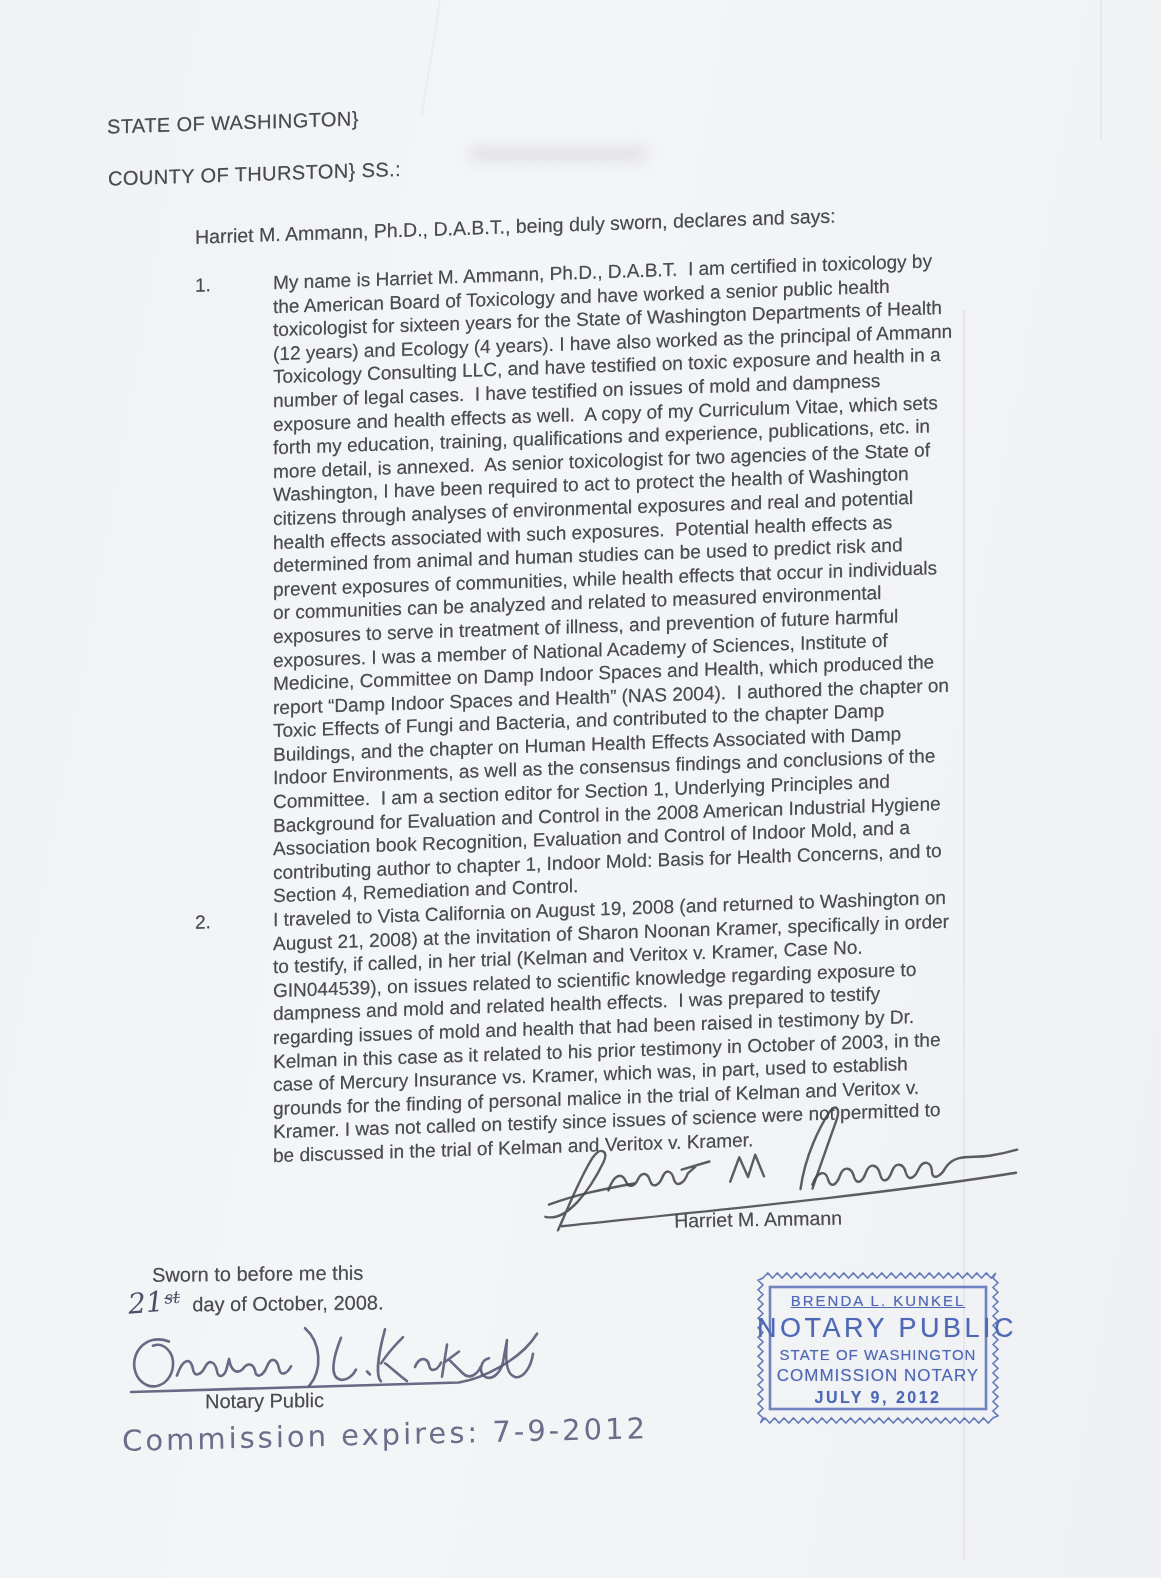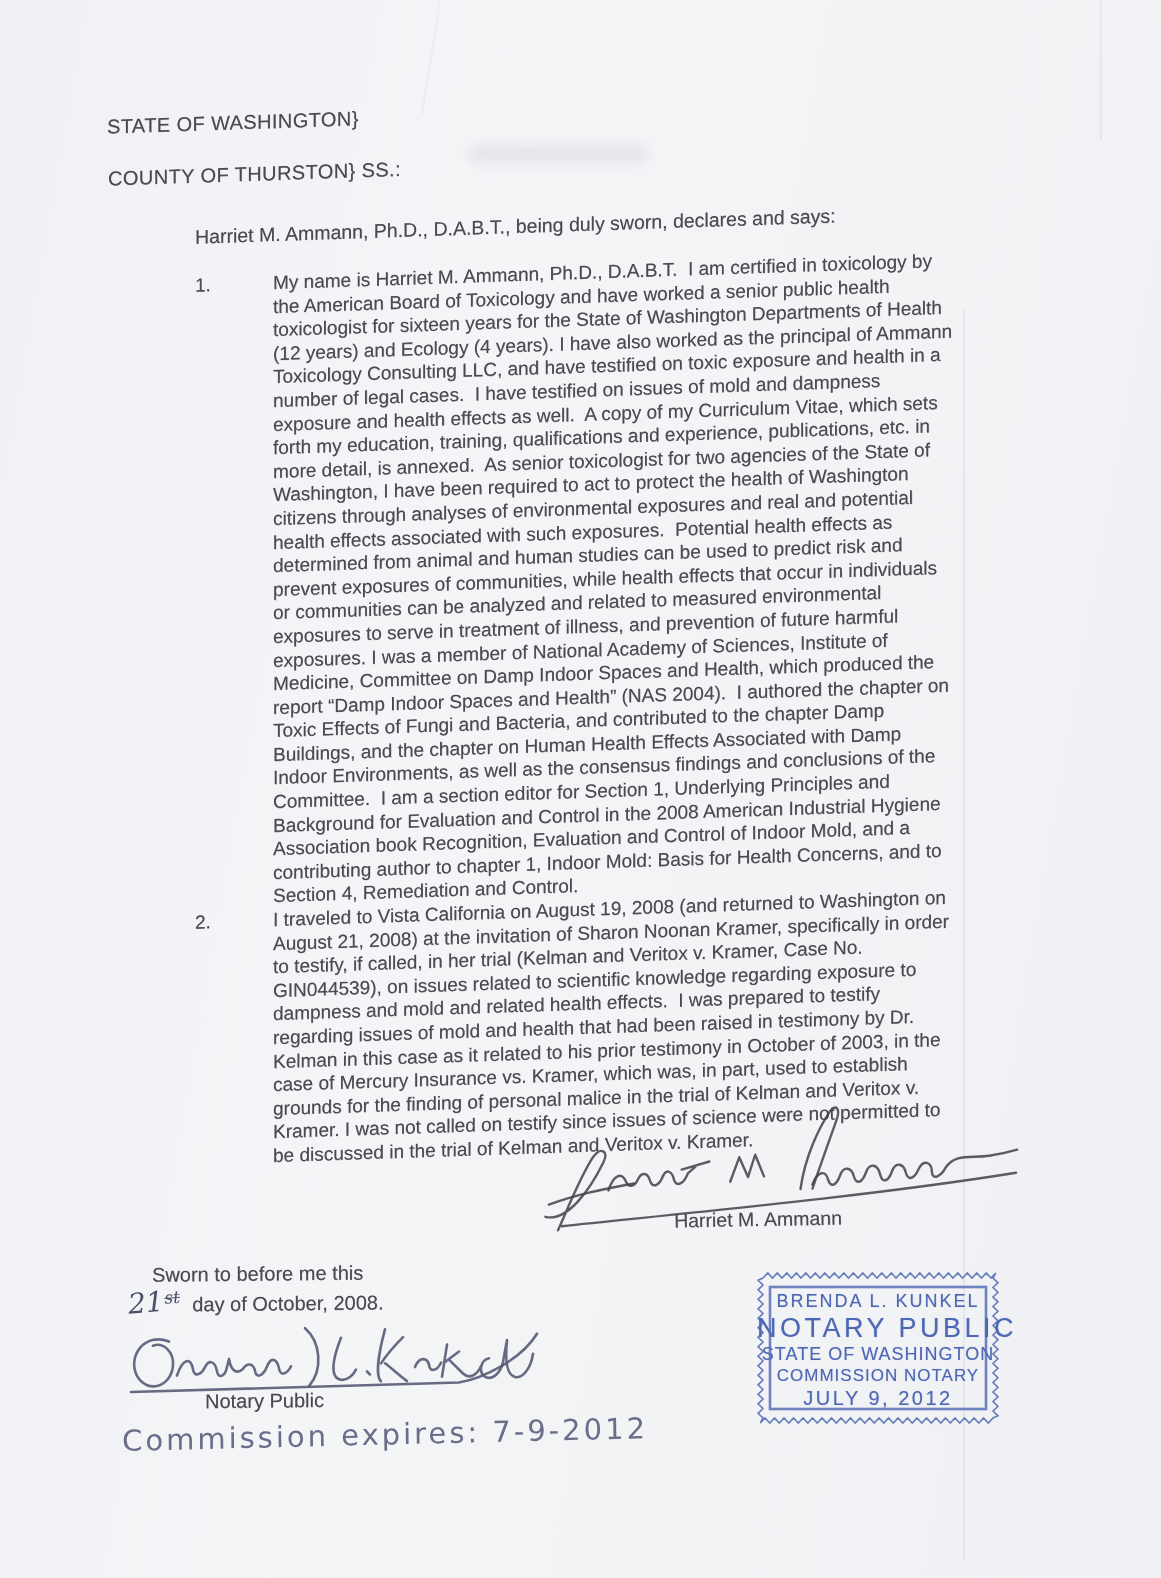--- a/index.html
+++ b/index.html
@@ -60,25 +60,25 @@
   .hw-commission{position:absolute;left:-6px;top:158px;width:560px;
     font-family:"DejaVu Sans", sans-serif;font-size:29px;letter-spacing:3px;
     color:#6c6c8b;transform:rotate(-0.8deg);white-space:nowrap;}
 
   
   .stamp{position:absolute;left:757px;top:1272px;width:242px;height:152px;}
   .stamp svg{position:absolute;left:0;top:0;overflow:visible;}
   .stamp-lines{position:absolute;left:0;top:17px;width:242px;text-align:center;
     color:#4e68b6;text-shadow:0 0 1px rgba(78,104,182,.45);}
   .sl{white-space:nowrap;}
-  .sl1{font-size:18px;line-height:24px;letter-spacing:2px;}
+  .sl1{font-size:15px;line-height:24px;letter-spacing:2px;text-decoration:underline;}
   .sl2{font-size:27px;line-height:31px;letter-spacing:3.5px;}
-  .sl3{font-size:18px;line-height:21px;letter-spacing:1px;}
+  .sl3{font-size:15px;line-height:21px;letter-spacing:1px;}
   .sl4{font-size:17px;line-height:22px;letter-spacing:1px;}
-  .sl5{font-size:20px;line-height:22px;letter-spacing:2.5px;}
+  .sl5{font-size:16px;line-height:22px;letter-spacing:2.5px;font-weight:bold;}
 </style>
 </head>
 <body>
 
 <div class="page">
 
   <div class="smudge"></div>
   <div class="crease crease-1"></div>
   <div class="crease crease-2"></div>
   <div class="crease crease-3"></div>

